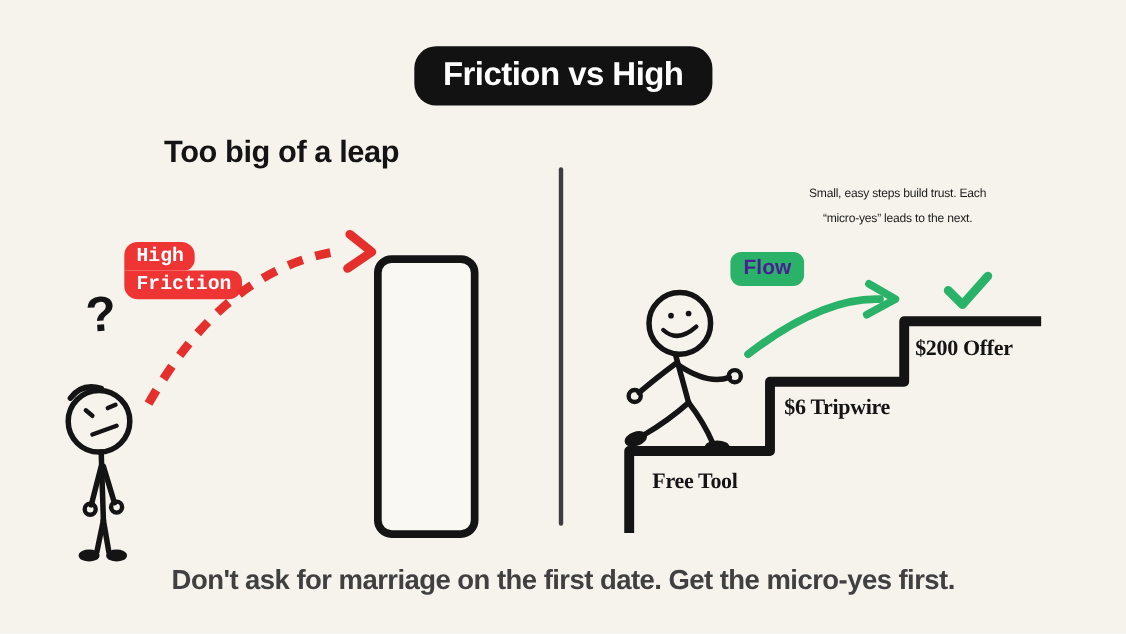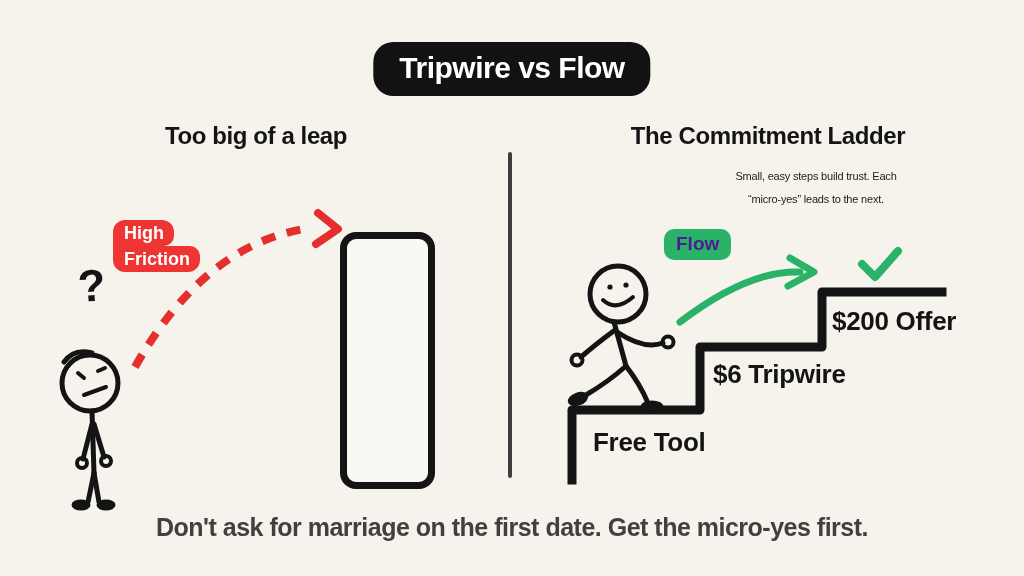--- a/index.html
+++ b/index.html
@@ -21,21 +21,21 @@
     color: #ffffff;
     font-size: 30px;
     font-weight: bold;
     letter-spacing: -0.5px;
     padding: 9px 26px 11px 26px;
     border-radius: 20px;
     white-space: nowrap;
   }
 
   .section-heading {
-    font-size: 24px;
+    font-size: 28px;
     font-weight: bold;
     color: #141414;
     letter-spacing: -0.4px;
     text-align: center;
   }
   .left-heading  { left: 0;   width: 512px; top: 122px; }
   .right-heading { left: 512px; width: 512px; top: 122px; }
 
   .subtitle {
     left: 512px; width: 608px; top: 165px;
@@ -61,20 +61,21 @@
 
   .hf-badge { left: 113px; top: 220px; line-height: 0; }
   .hf-badge span {
     display: inline-block;
     background: #ef3434;
     color: #ffffff;
     font-size: 18px;
     font-weight: bold;
     line-height: 20px;
     padding: 3px 10px 3px 11px;
+    font-family: Liberation Mono, monospace;
   }
   .hf-line1 { border-radius: 12px 12px 10px 0; }
   .hf-line2 { border-radius: 0 10px 12px 12px; margin-top: 0px; }
 
   .question-mark {
     left: 78px; top: 260px;
     font-size: 45px;
     font-weight: bold;
     color: #141414;
     transform: rotate(-4deg);
@@ -84,25 +85,26 @@
     left: 664px; top: 229px;
     background: #2ab368;
     color: #4c1d95;
     font-size: 19px;
     font-weight: bold;
     padding: 4px 12px 5px 12px;
     border-radius: 10px;
   }
 
   .step-label {
-    font-size: 26px;
+    font-size: 20px;
     font-weight: bold;
     color: #141414;
     letter-spacing: -0.3px;
     white-space: nowrap;
+    font-family: Liberation Serif, serif;
   }
   .step-0 { left: 593px; top: 427px; }
   .step-1 { left: 713px; top: 359px; }
   .step-2 { left: 832px; top: 306px; }
 
   .divider { left: 508px; top: 152px; width: 4px; height: 326px; background: #3d3d3d; border-radius: 2px; }
 
   .caption {
     left: 0; width: 1024px; top: 513px;
     text-align: center;
@@ -110,24 +112,23 @@
     font-weight: bold;
     color: #404040;
     letter-spacing: -0.5px;
   }
 </style>
 </head>
 <body>
 
 <div class="canvas">
 
-  <div class="abs title-pill">Tripwire vs Flow</div>
+  <div class="abs title-pill">Friction vs High</div>
 
   <div class="abs section-heading left-heading">Too big of a leap</div>
-  <div class="abs section-heading right-heading">The Commitment Ladder</div>
 
   <div class="abs subtitle">
     <div>Small, easy steps build trust. Each</div>
     <div>“micro-yes” leads to the next.</div>
   </div>
 
   <div class="abs divider"></div>
 
 
   <div class="abs buy-box"></div>

